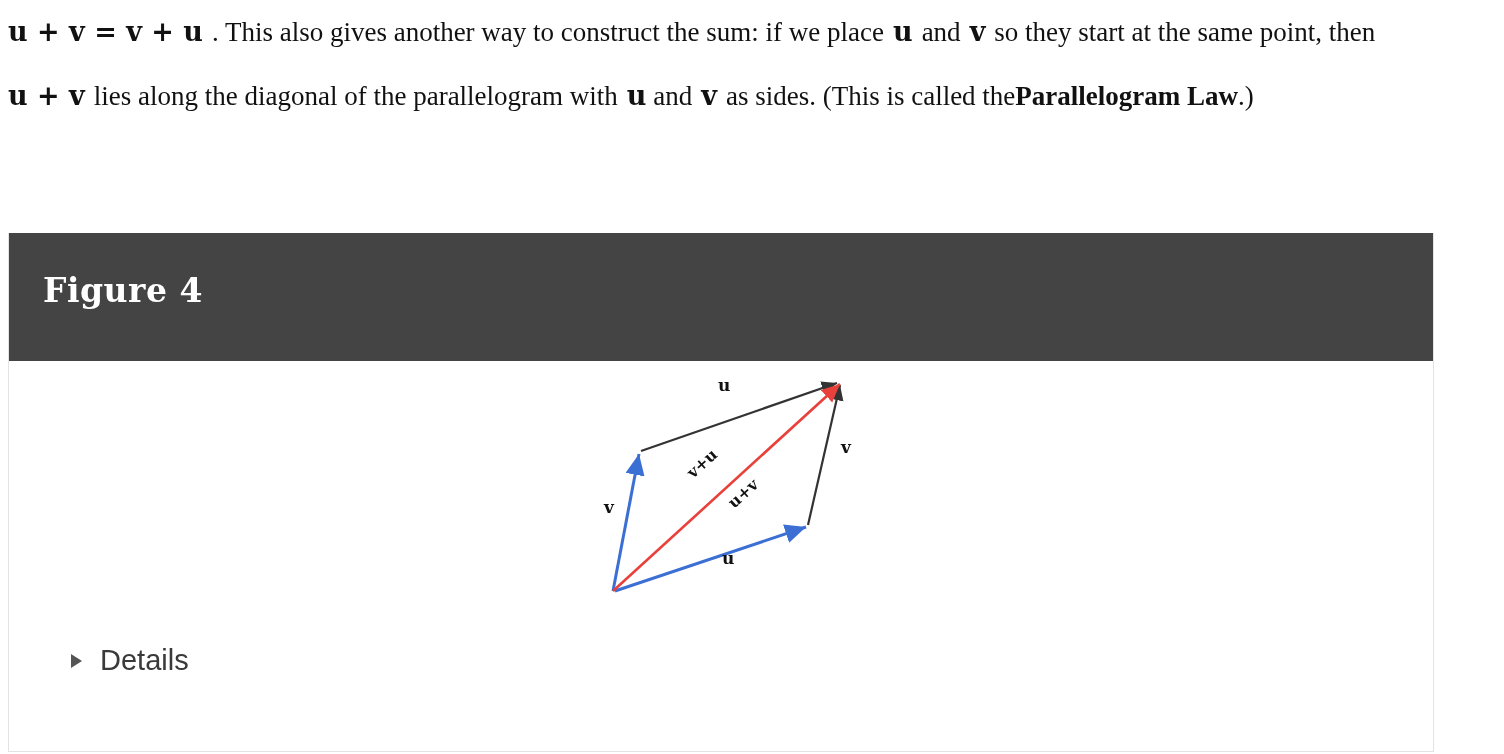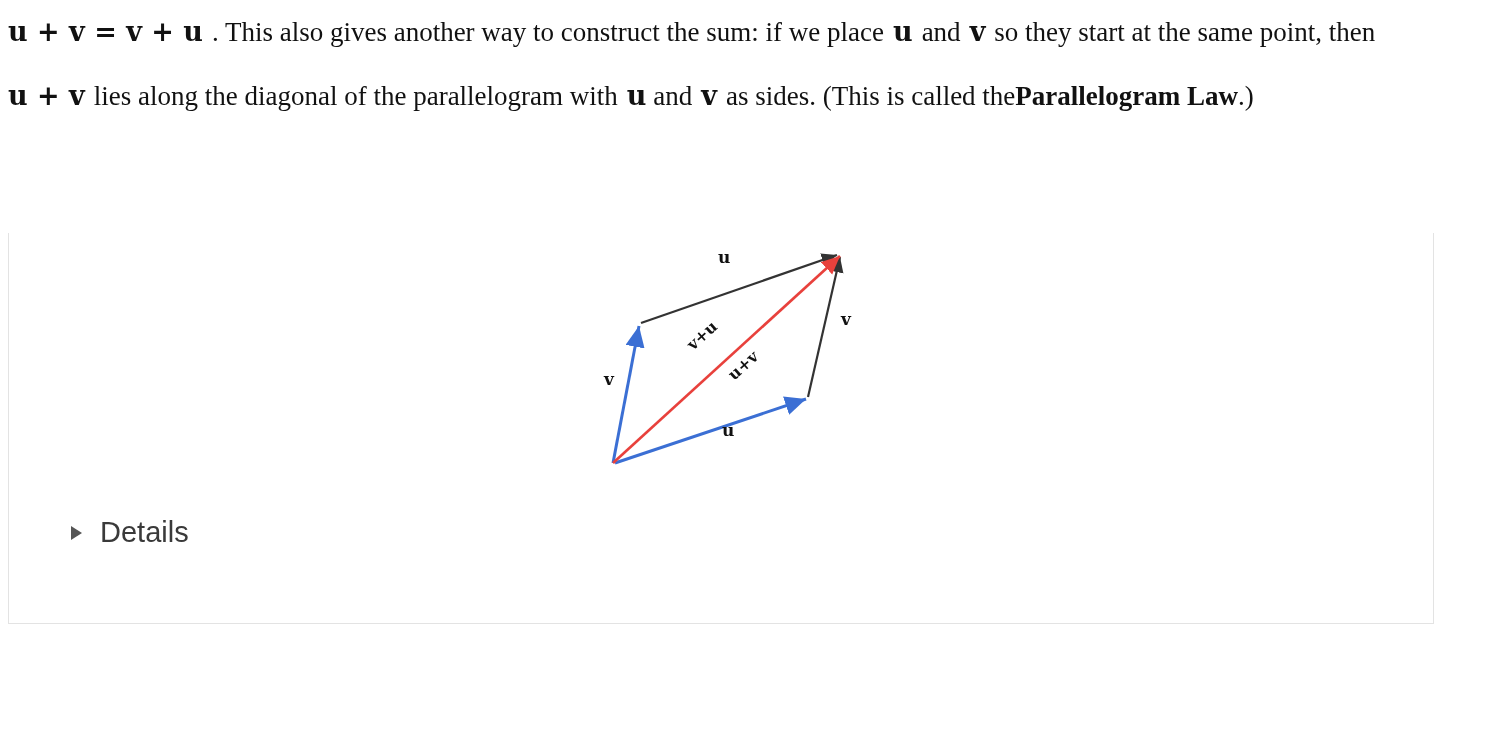--- a/index.html
+++ b/index.html
@@ -114,20 +114,23 @@
 <div class="page">
 
   <div class="prose">
     <span class="math">u + v = v + u</span><span class="sp"></span><span>. This also gives another way to construct the sum: if we place</span><span class="sp"></span><span class="vecb">u</span><span class="sp"></span><span>and</span><span class="sp"></span><span class="vecb">v</span><span class="sp"></span><span>so</span>
     <span>they start at the same point, then</span><span class="sp"></span><span class="math">u + v</span><span class="sp"></span><span>lies along the diagonal of the parallelogram with</span><span class="sp"></span><span class="vecb">u</span>
     <span>and</span><span class="sp"></span><span class="vecb">v</span><span class="sp"></span><span>as sides. (This is called the</span><span class="bold">Parallelogram Law</span><span>.)</span>
   </div>
 
   <div class="figure-card">
 
+    <div class="figure-header">
+      <div class="figure-title">Figure  4</div>
+    </div>
 
     <div class="figure-body">
 
       <svg class="figure-canvas" viewBox="0 0 1424 280" preserveAspectRatio="xMidYMid meet">
         <defs>
           <marker id="arrBlue" markerWidth="9" markerHeight="9" refX="7" refY="3.2" orient="auto">
             <path d="M0,0 L7,3.2 L0,6.4 z" fill="#3b6fd4"></path>
           </marker>
           <marker id="arrDark" markerWidth="9" markerHeight="9" refX="7" refY="3.2" orient="auto">
             <path d="M0,0 L7,3.2 L0,6.4 z" fill="#333333"></path>

